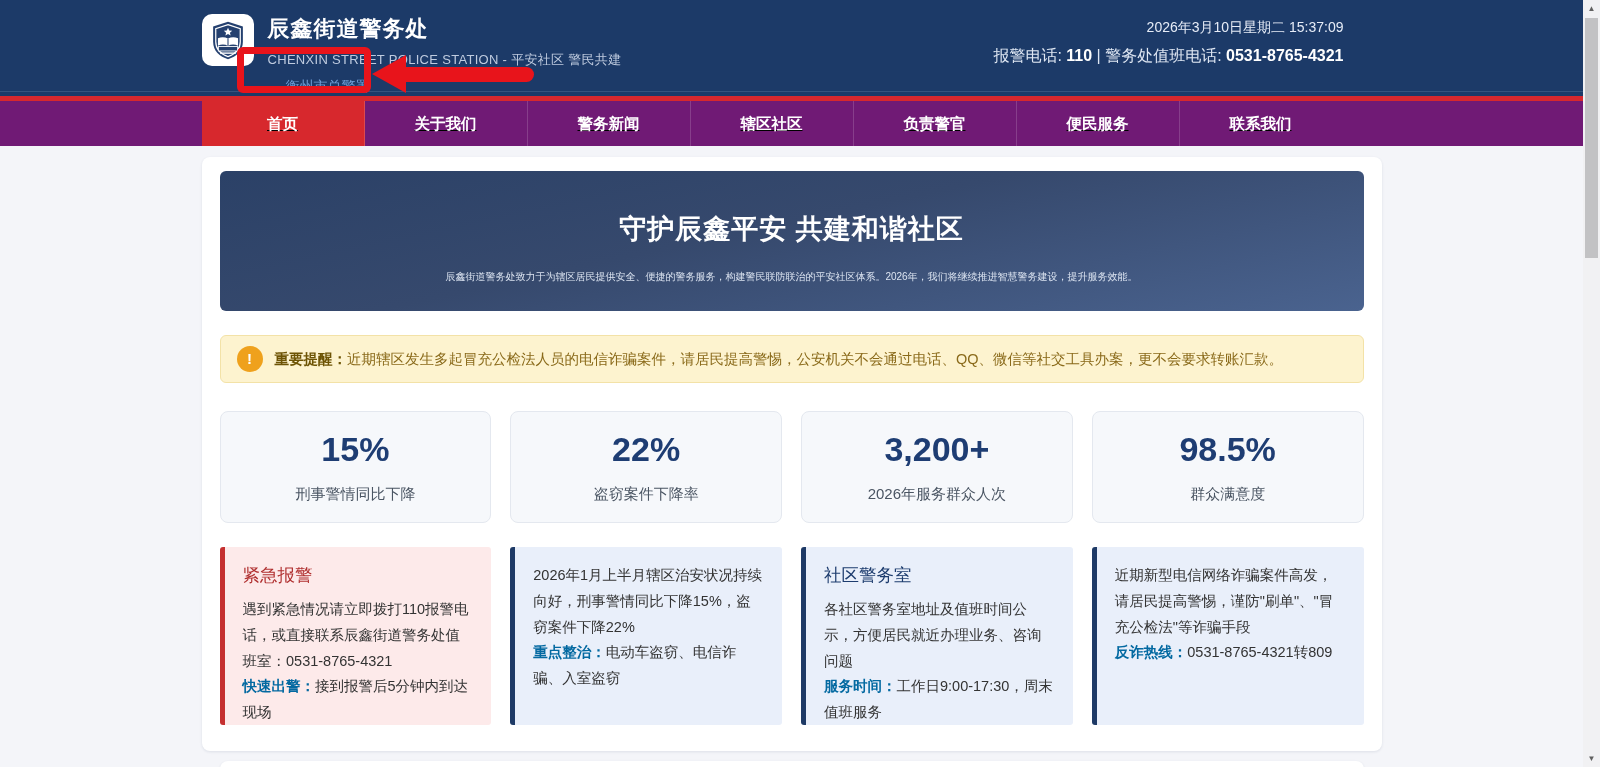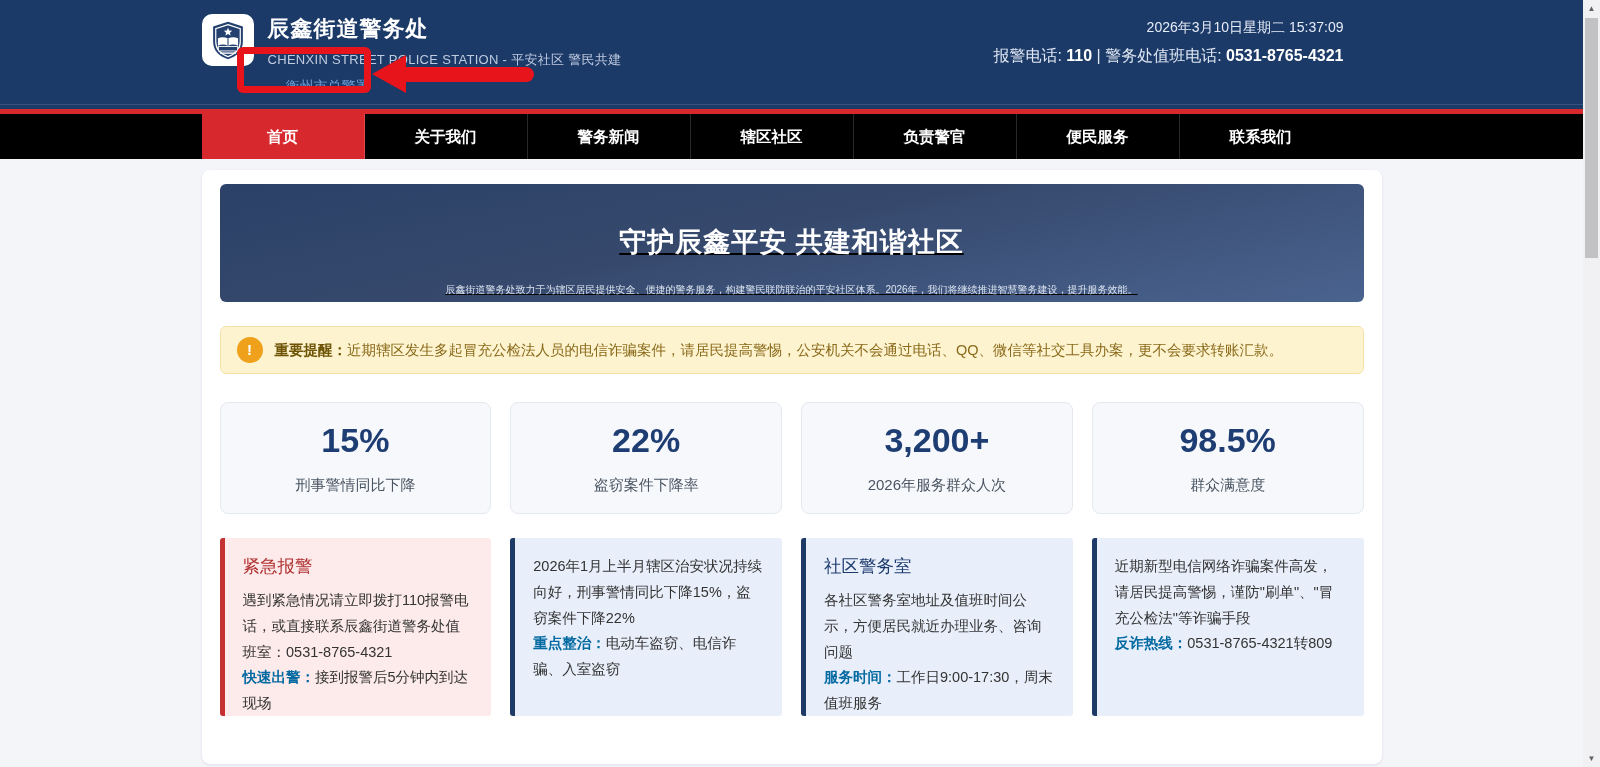--- a/index.html
+++ b/index.html
@@ -2,46 +2,46 @@
 <html><head>
 <meta charset="utf-8">
 <style>
   * { margin:0; padding:0; box-sizing:border-box; }
   html,body { width:1600px; height:767px; }
   body { font-family:"Liberation Sans","DejaVu Sans",sans-serif; background:#f4f5f9; overflow:hidden; position:relative; }
 
   .page { position:absolute; left:0; top:0; width:1583px; height:767px; overflow:hidden; background:#f4f5f9; }
 
   
-  .header { height:105px; background:#1c3a68; border-bottom:1px solid #36547d; }
+  .header { height:92px; background:#1c3a68; border-bottom:1px solid #36547d; }
   .header-gap { height:4px; background:#1c3a68; }
   .redline { height:5px; background:#d7282d; }
   .header-inner { width:1180px; margin:0 auto; display:flex; justify-content:space-between; padding-top:14px; }
   .brand { display:flex; gap:14px; }
   .logo-tile { width:52px; height:52px; background:#ffffff; border-radius:10px; display:flex; align-items:center; justify-content:center; flex:0 0 auto; }
   .brand-title { color:#ffffff; font-size:22px; font-weight:bold; letter-spacing:1px; }
   .brand-sub { color:#bfcbdf; font-size:13px; margin-top:7px; letter-spacing:.3px; }
   .back-link { display:inline-block; color:#6f9ed6; font-size:14px; margin-top:9px; text-decoration:none; }
   .header-right { text-align:right; padding-top:5px; padding-right:38px; }
   .datetime { color:#e6ecf7; font-size:14px; }
   .phoneline { color:#dfe7f3; font-size:16px; margin-top:9px; }
   .phoneline b { color:#ffffff; }
 
   
-  .nav { height:45px; background:#000000; }
+  .nav { height:45px; background:#701a75;text-decoration:underline; }
   .nav-inner { width:1180px; margin:0 auto; }
   .nav-list { display:flex; width:1140px; list-style:none; }
   .nav-item { flex:1; height:45px; line-height:45px; text-align:center; color:#ffffff; font-size:15.5px; font-weight:600; border-right:1px solid rgba(255,255,255,.16); cursor:pointer; }
   .nav-item:last-child { border-right:none; }
   .nav-item.active { background:#d7282d; }
 
   
   .content-wrap { width:1180px; height:594px; margin:11px auto 0; background:#ffffff; border-radius:8px; box-shadow:0 1px 3px rgba(20,40,80,.10); padding:14px 18px; }
 
-  .hero { height:118px; border-radius:6px; background:linear-gradient(168deg,#2b4167 0%,#36496d 45%,#4a638f 100%); text-align:center; padding-top:40px;text-decoration:underline; }
+  .hero { height:140px; border-radius:6px; background:linear-gradient(168deg,#2b4167 0%,#36496d 45%,#4a638f 100%); text-align:center; padding-top:40px; }
   .hero h1 { color:#ffffff; font-size:27px; font-weight:bold; letter-spacing:1px; }
   .hero p { width:880px; margin:20px auto 0; color:#dce4f1; font-size:10px; line-height:1.95; }
 
   .alert { margin-top:24px; height:48px; background:#fdf3cf; border:1px solid #f3e2a7; border-radius:6px; display:flex; align-items:center; padding:0 16px; gap:12px; }
   .alert-icon { width:26px; height:26px; border-radius:50%; background:#efa11c; color:#ffffff; font-weight:bold; font-size:15px; line-height:26px; text-align:center; flex:0 0 auto; }
   .alert-text { font-size:14.5px; color:#8a6a1a; }
   .alert-text b { color:#6d5304; }
 
   .stats { margin-top:28px; display:flex; gap:19px; }
   .stat { flex:1; background:#f6f8fb; border:1px solid #e4e8ef; border-radius:8px; height:112px; display:flex; flex-direction:column; align-items:center; justify-content:center; }

